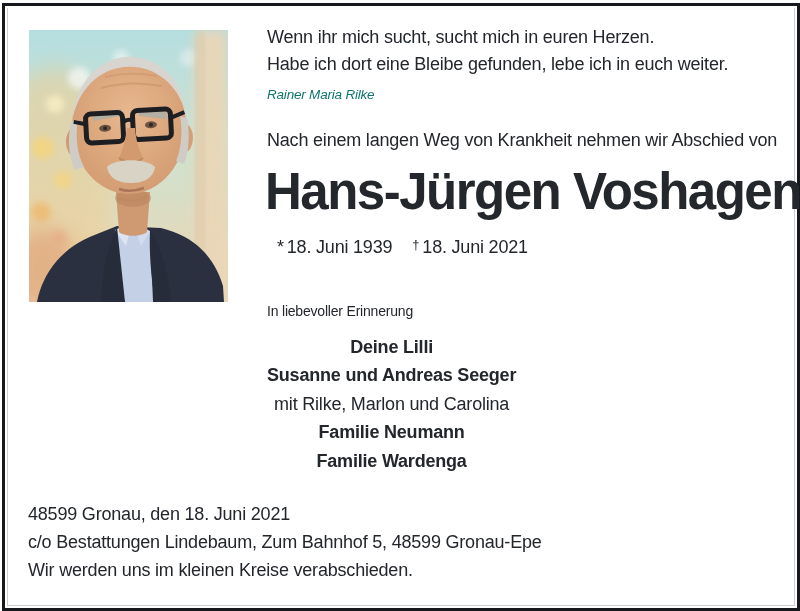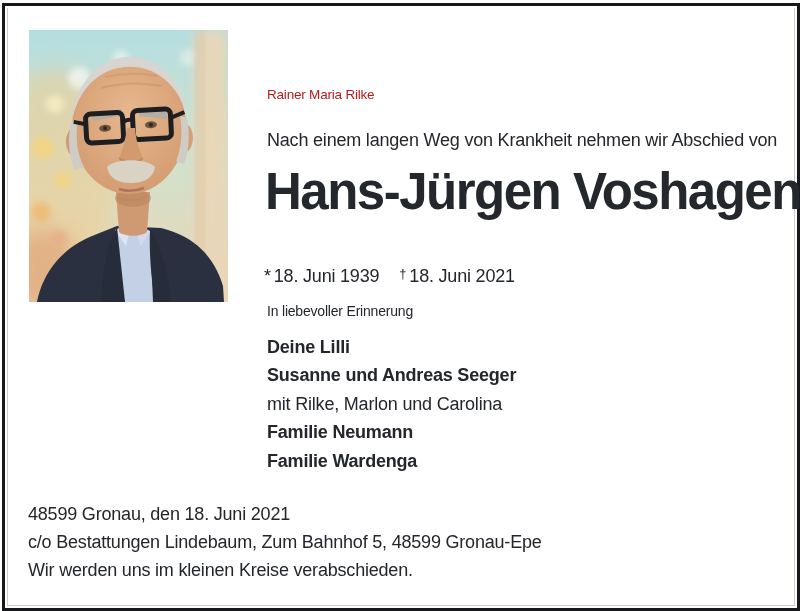--- a/index.html
+++ b/index.html
@@ -42,61 +42,61 @@
   .txt { position: absolute; letter-spacing: -0.2px; }
 
   .quote {
     left: 267px; top: 24px;
     font-size: 18px; line-height: 27px;
     white-space: nowrap;
   }
   .attribution {
     left: 267px; top: 87px;
     font-size: 13.5px;
-    color: #b91c1c;
+    color: #0f766e;
+    font-style: italic;
   }
   .intro {
     left: 267px; top: 130px;
     font-size: 18px;
     white-space: nowrap;
     text-align: right;
   }
   .deceased-name {
     left: 265px; top: 163px;
     font-size: 51px;
     line-height: 58px;
     letter-spacing: -1.5px;
     font-weight: 700;
     color: #24272c;
     white-space: nowrap;
   }
   .dates {
-    left: 264px; top: 237px;
-    font-size: 18px;
-    white-space: nowrap;
-    margin-top: 29px;
+    left: 277px; top: 237px;
+    font-size: 18px;
+    white-space: nowrap;
   }
   .dates .death-group { margin-left: 20px; }
   .dates .sym-dagger {
     font-size: 13px;
     position: relative;
     top: -4px;
     margin-right: 3px;
   }
   .dates .sym-birth { margin-right: 3px; }
   .remembrance {
     left: 267px; top: 303px;
     font-size: 14px;
   }
   .mourners {
     left: 267px; top: 333px;
     font-size: 18px;
     line-height: 28.4px;
   }
-  .mourner-line { white-space: nowrap; }
+  .mourner-line { white-space: nowrap; text-align: center; }
   .mourner-line.bold { font-weight: 700; }
   .footer {
     left: 28px; top: 500px;
     font-size: 18px;
     line-height: 28px;
   }
   .footer .closing { }
 </style>
 </head>
 <body>
@@ -181,20 +181,24 @@
 
       <path d="M98,98 C96,112 93,122 90,128 C95,134 110,134 114,128 C110,120 107,110 106,98 Z" fill="#d39a70"></path>
       <path d="M90,128 C95,133 110,133 114,128" stroke="#b67f58" stroke-width="2" fill="none" opacity="0.7"></path>
 
       <path d="M78,137 C86,128 118,128 126,137 C124,149 114,153 102,153 C90,153 80,149 78,137 Z" fill="#d9d3c6"></path>
       <path d="M90,159 Q102,163 115,158" stroke="#a06a52" stroke-width="2.5" fill="none" opacity="0.8"></path>
       <path d="M88,168 Q102,174 117,167" stroke="#bb8560" stroke-width="2" fill="none" opacity="0.45"></path>
     </svg>
   </div>
 
+  <div class="txt quote">
+    <div>Wenn ihr mich sucht, sucht mich in euren Herzen.</div>
+    <div>Habe ich dort eine Bleibe gefunden, lebe ich in euch weiter.</div>
+  </div>
 
   <div class="txt attribution">Rainer Maria Rilke</div>
 
   <div class="txt intro">Nach einem langen Weg von Krankheit nehmen wir Abschied von</div>
 
   <div class="txt deceased-name">Hans-Jürgen Voshagen</div>
 
   <div class="txt dates">
     <span class="birth-group"><span class="sym-birth">*</span><span>18. Juni 1939</span></span><span class="death-group"><span class="sym-dagger">†</span><span>18. Juni 2021</span></span>
   </div>

